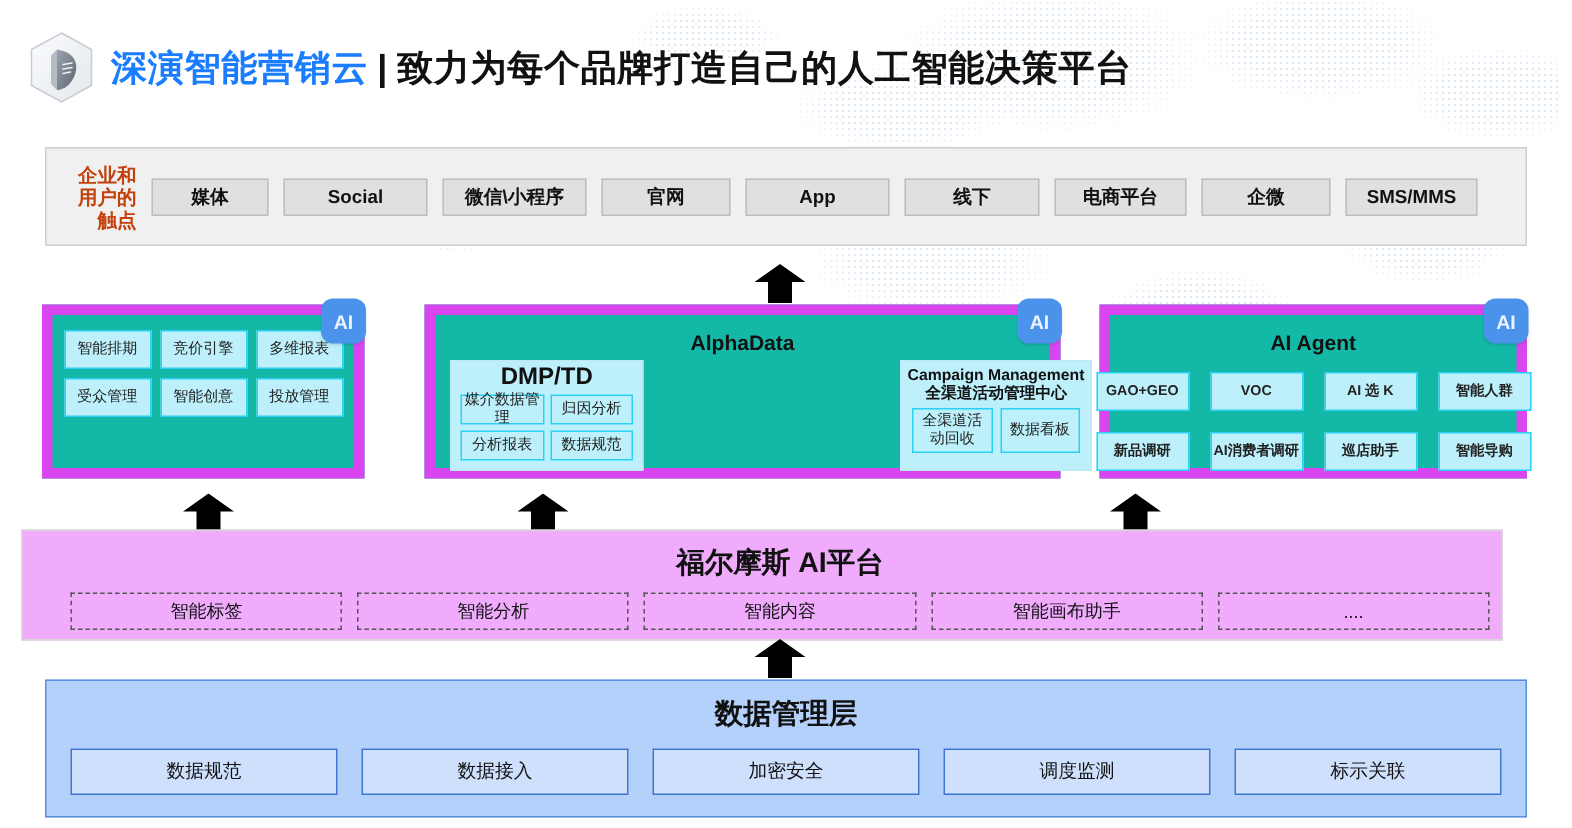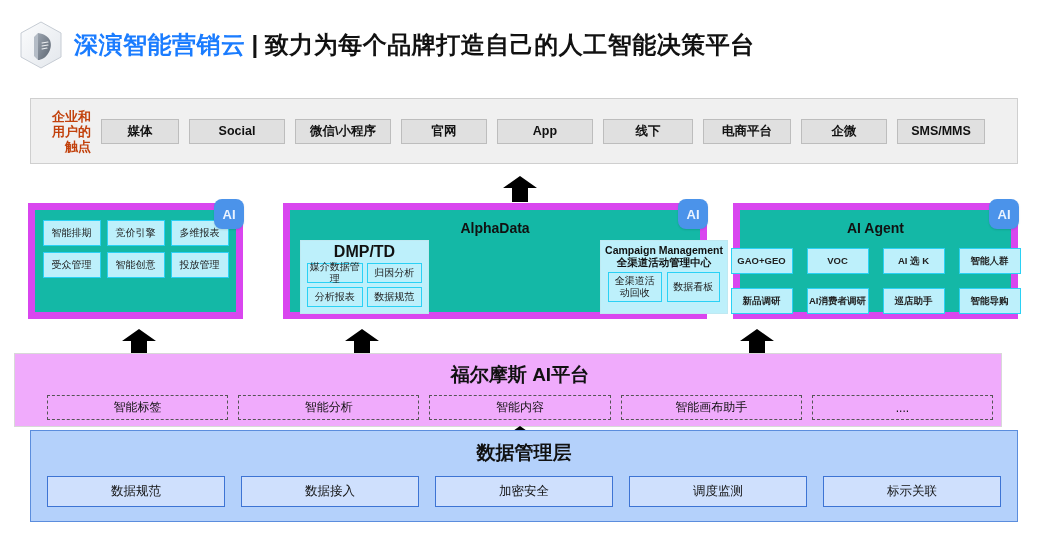--- a/index.html
+++ b/index.html
@@ -143,21 +143,21 @@
     display:flex;gap:10px;justify-content:center;margin-top:7px;padding:0 8px;
   }
   .dashed-box{
     flex:1 1 0;height:25px;border:1.5px dashed #555;box-sizing:border-box;
     display:flex;align-items:center;justify-content:center;
     font-size:12px;color:#111;background:transparent;
   }
 
   
   #data-layer{
-    position:absolute;left:30px;top:430px;width:988px;height:92px;
+    position:absolute;left:30px;top:453px;width:988px;height:92px;
     background:#b4d1fb;border:1px solid #5b8ddd;box-sizing:border-box;
   }
   #data-layer .band-title{
     text-align:center;font-weight:bold;font-size:19px;color:#111;margin-top:9px;
   }
   .dl-row{display:flex;gap:16px;justify-content:center;margin-top:10px;padding:0 16px;}
   .dl-box{
     flex:1 1 0;height:31px;background:#cfe0fd;border:1.5px solid #3d74d4;
     box-sizing:border-box;display:flex;align-items:center;justify-content:center;
     font-size:12.5px;color:#111;

